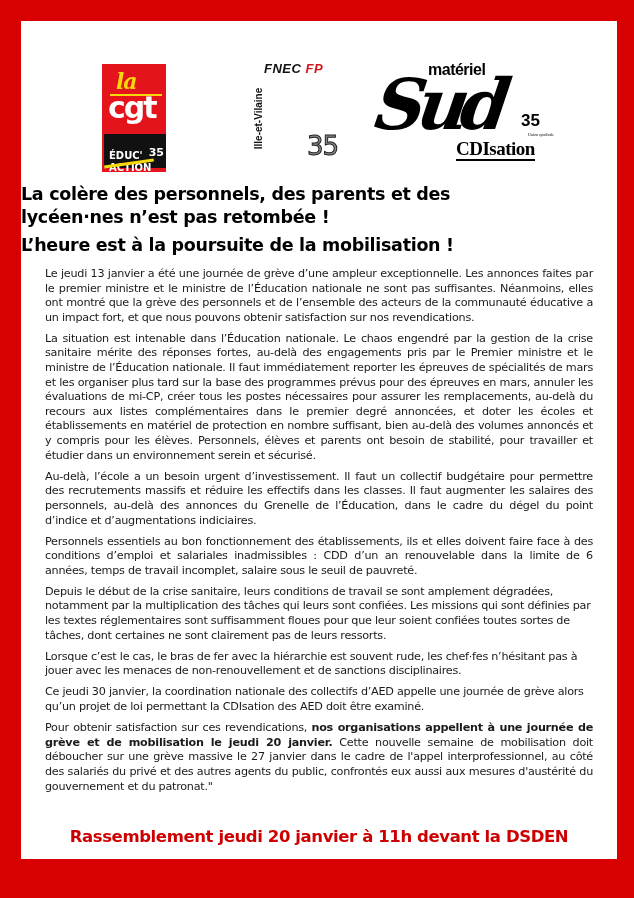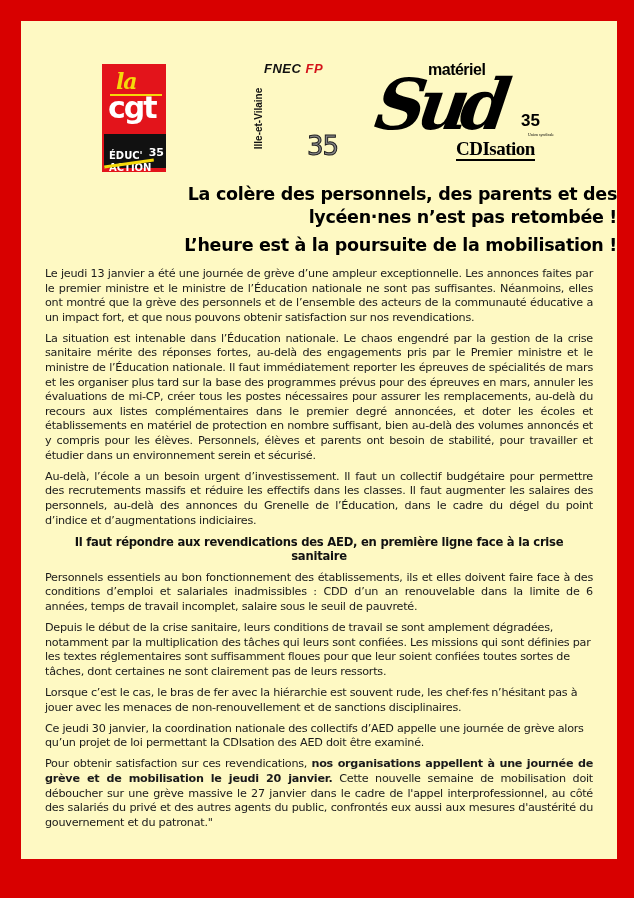--- a/index.html
+++ b/index.html
@@ -7,21 +7,21 @@
     width: 634px; height: 898px;
     background: #d80000;
     position: relative;
     overflow: hidden;
     font-family: "Liberation Sans", "DejaVu Sans", sans-serif;
   }
   .sheet {
     position: absolute;
     left: 21px; top: 21px;
     width: 596px; height: 838px;
-    background: #fef9c3;
+    background: #ffffff;
   }
   .logos {
     position: absolute; top: 40px; left: 0; width: 100%; height: 115px;
   }
   
   .cgt {
     position: absolute; left: 81px; top: 3px;
     width: 64px; height: 108px;
     background: #e3141b;
     overflow: hidden;
@@ -98,21 +98,21 @@
     position: absolute; left: 152px; top: 71px;
     font-size: 4px; line-height: 5px; color: #000; font-family: "Liberation Serif", serif;
   }
   .sud .solidaires {
     position: absolute; left: 80px; top: 78px;
     font-family: "Liberation Serif", serif; font-weight: bold; font-size: 19px; color: #000;
     letter-spacing: -0.5px; border-bottom: 2px solid #000; line-height: 20px;
   }
   
   .title {
-    position: absolute; left: 0; width: 100%; text-align: right;
+    position: absolute; left: 0; width: 100%; text-align: left;
     font-family: "DejaVu Sans", sans-serif; font-weight: bold; color: #000;
   }
   .title1 { top: 162px; font-size: 17.5px; line-height: 23px; letter-spacing: -0.3px; }
   .title2 { top: 213px; font-size: 17.5px; line-height: 23px; letter-spacing: -0.3px; }
   
   .body {
     position: absolute; left: 24px; top: 246px; width: 548px;
     font-family: "DejaVu Sans", sans-serif; font-size: 11.2px; line-height: 14.6px; color: #1a1a1a;
     letter-spacing: -0.25px;
   }
@@ -164,21 +164,21 @@
   <div class="title title1">
     <div>La colère des personnels, des parents et des</div>
     <div>lycéen·nes n’est pas retombée !</div>
   </div>
   <div class="title title2">L’heure est à la poursuite de la mobilisation !</div>
 
   <div class="body">
     <p>Le jeudi 13 janvier a été une journée de grève d’une ampleur exceptionnelle. Les annonces faites par le premier ministre et le ministre de l’Éducation nationale ne sont pas suffisantes. Néanmoins, elles ont montré que la grève des personnels et de l’ensemble des acteurs de la communauté éducative a un impact fort, et que nous pouvons obtenir satisfaction sur nos revendications.</p>
     <p>La situation est intenable dans l’Éducation nationale. Le chaos engendré par la gestion de la crise sanitaire mérite des réponses fortes, au-delà des engagements pris par le Premier ministre et le ministre de l’Éducation nationale. Il faut immédiatement reporter les épreuves de spécialités de mars et les organiser plus tard sur la base des programmes prévus pour des épreuves en mars, annuler les évaluations de mi-CP, créer tous les postes nécessaires pour assurer les remplacements, au-delà du recours aux listes complémentaires dans le premier degré annoncées, et doter les écoles et établissements en matériel de protection en nombre suffisant, bien au-delà des volumes annoncés et y compris pour les élèves. Personnels, élèves et parents ont besoin de stabilité, pour travailler et étudier dans un environnement serein et sécurisé.</p>
     <p>Au-delà, l’école a un besoin urgent d’investissement. Il faut un collectif budgétaire pour permettre des recrutements massifs et réduire les effectifs dans les classes. Il faut augmenter les salaires des personnels, au-delà des annonces du Grenelle de l’Éducation, dans le cadre du dégel du point d’indice et d’augmentations indiciaires.</p>
-    <p class="sub">Il faut répondre aux revendications des AED, en première ligne face à la crise sanitaire</p>
     <p>Personnels essentiels au bon fonctionnement des établissements, ils et elles doivent faire face à des conditions d’emploi et salariales inadmissibles : CDD d’un an renouvelable dans la limite de 6 années, temps de travail incomplet, salaire sous le seuil de pauvreté.</p>
     <p class="left">Depuis le début de la crise sanitaire, leurs conditions de travail se sont amplement dégradées, notamment par la multiplication des tâches qui leurs sont confiées. Les missions qui sont définies par les textes réglementaires sont suffisamment floues pour que leur soient confiées toutes sortes de tâches, dont certaines ne sont clairement pas de leurs ressorts.</p>
     <p class="left">Lorsque c’est le cas, le bras de fer avec la hiérarchie est souvent rude, les chef·fes n’hésitant pas à jouer avec les menaces de non-renouvellement et de sanctions disciplinaires.</p>
     <p class="left">Ce jeudi 30 janvier, la coordination nationale des collectifs d’AED appelle une journée de grève alors qu’un projet de loi permettant la CDIsation des AED doit être examiné.</p>
     <p><span>Pour obtenir satisfaction sur ces revendications, </span><b>nos organisations appellent à une journée de grève et de mobilisation le jeudi 20 janvier.</b><span> Cette nouvelle semaine de mobilisation doit déboucher sur une grève massive le 27 janvier dans le cadre de l'appel interprofessionnel, au côté des salariés du privé et des autres agents du public, confrontés eux aussi aux mesures d'austérité du gouvernement et du patronat."</span></p>
   </div>
 
+  <div class="rally">Rassemblement jeudi 20 janvier à 11h devant la DSDEN</div>
 </div>
 
 </body></html>

